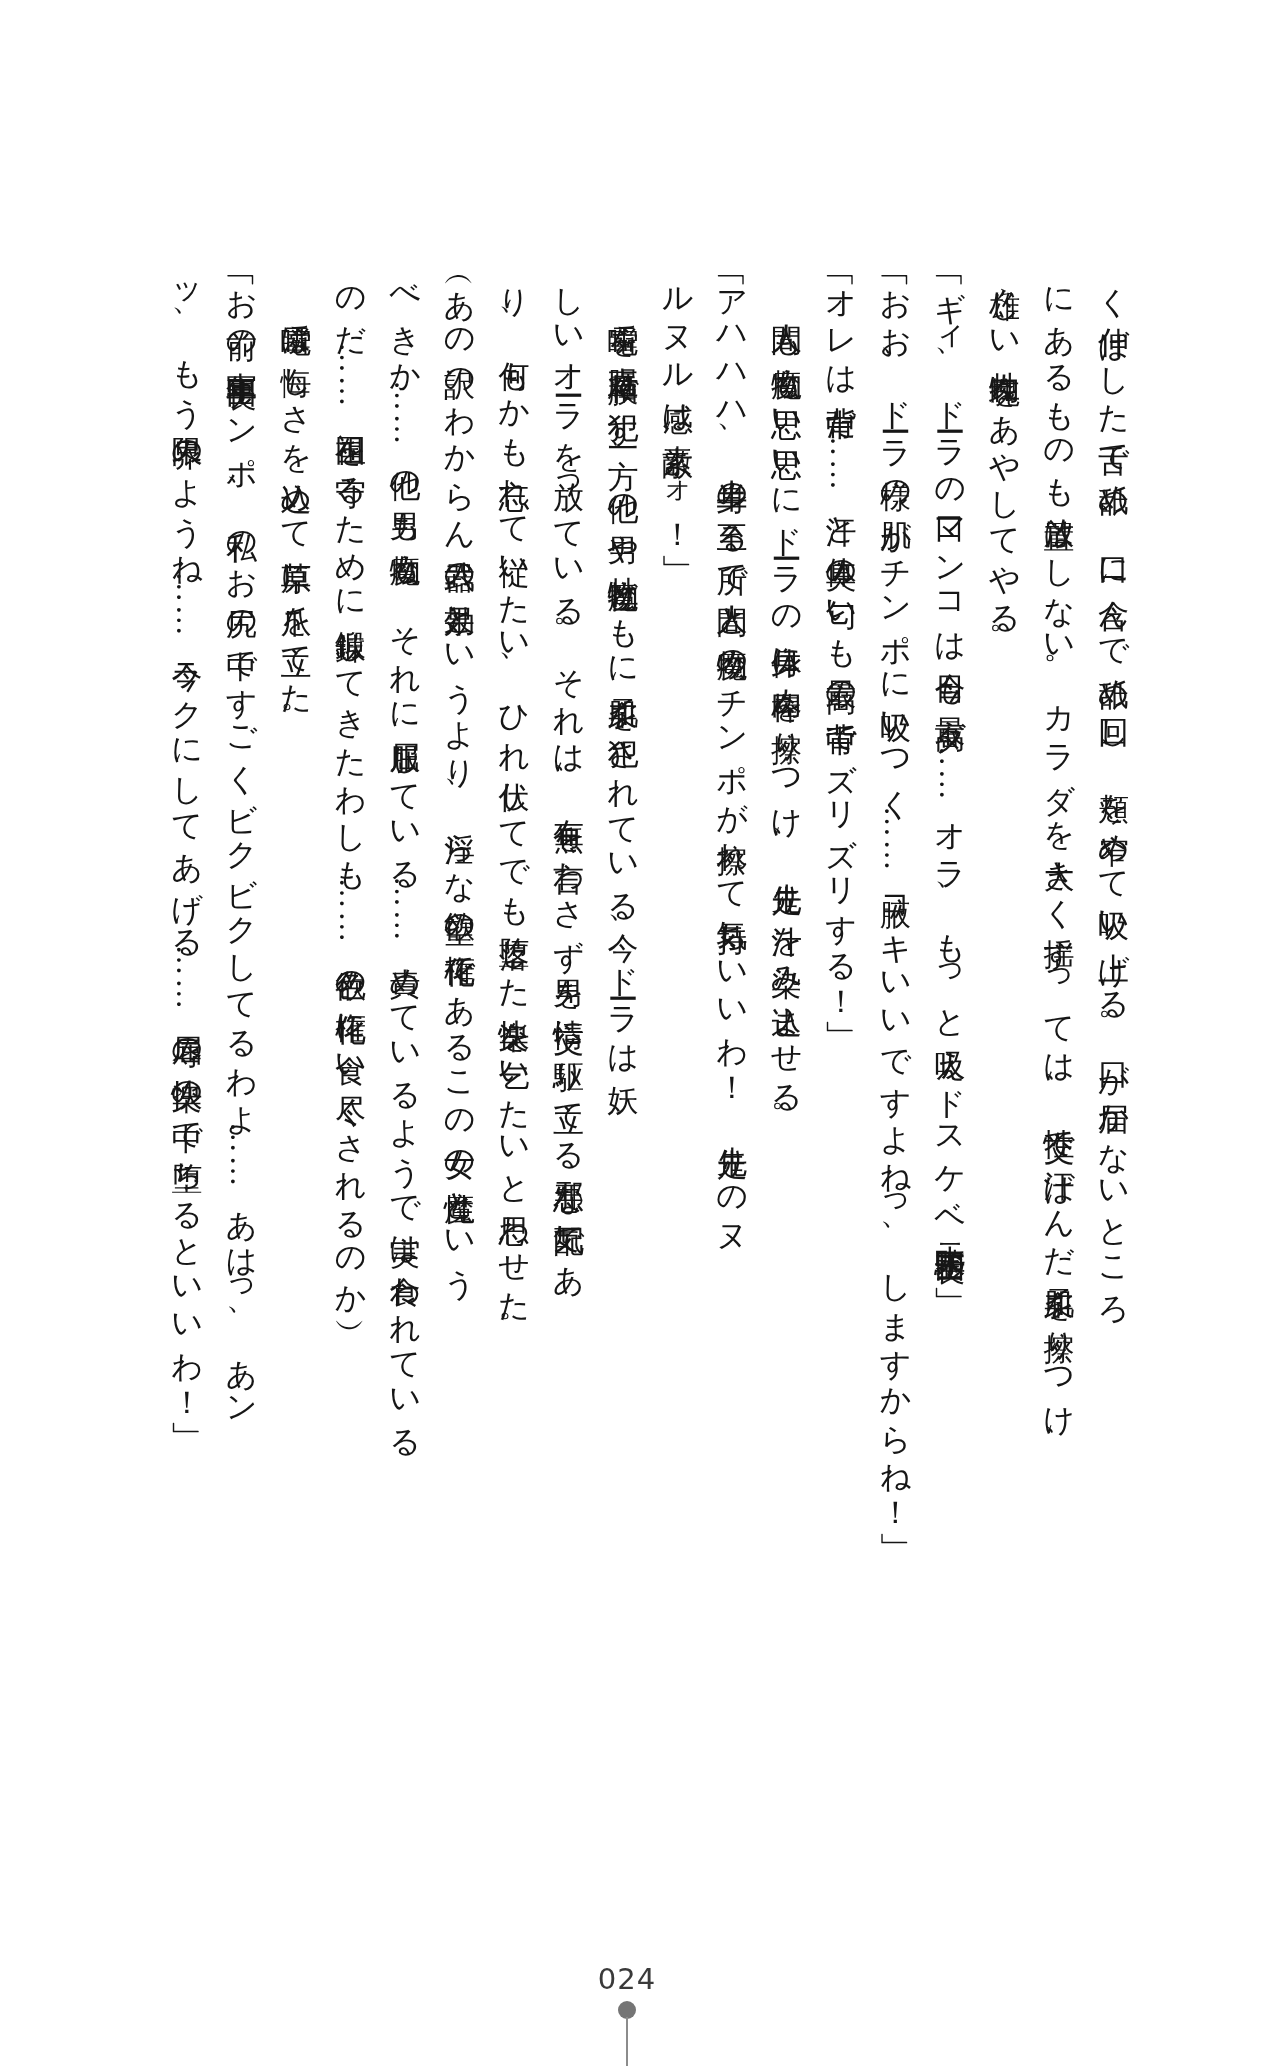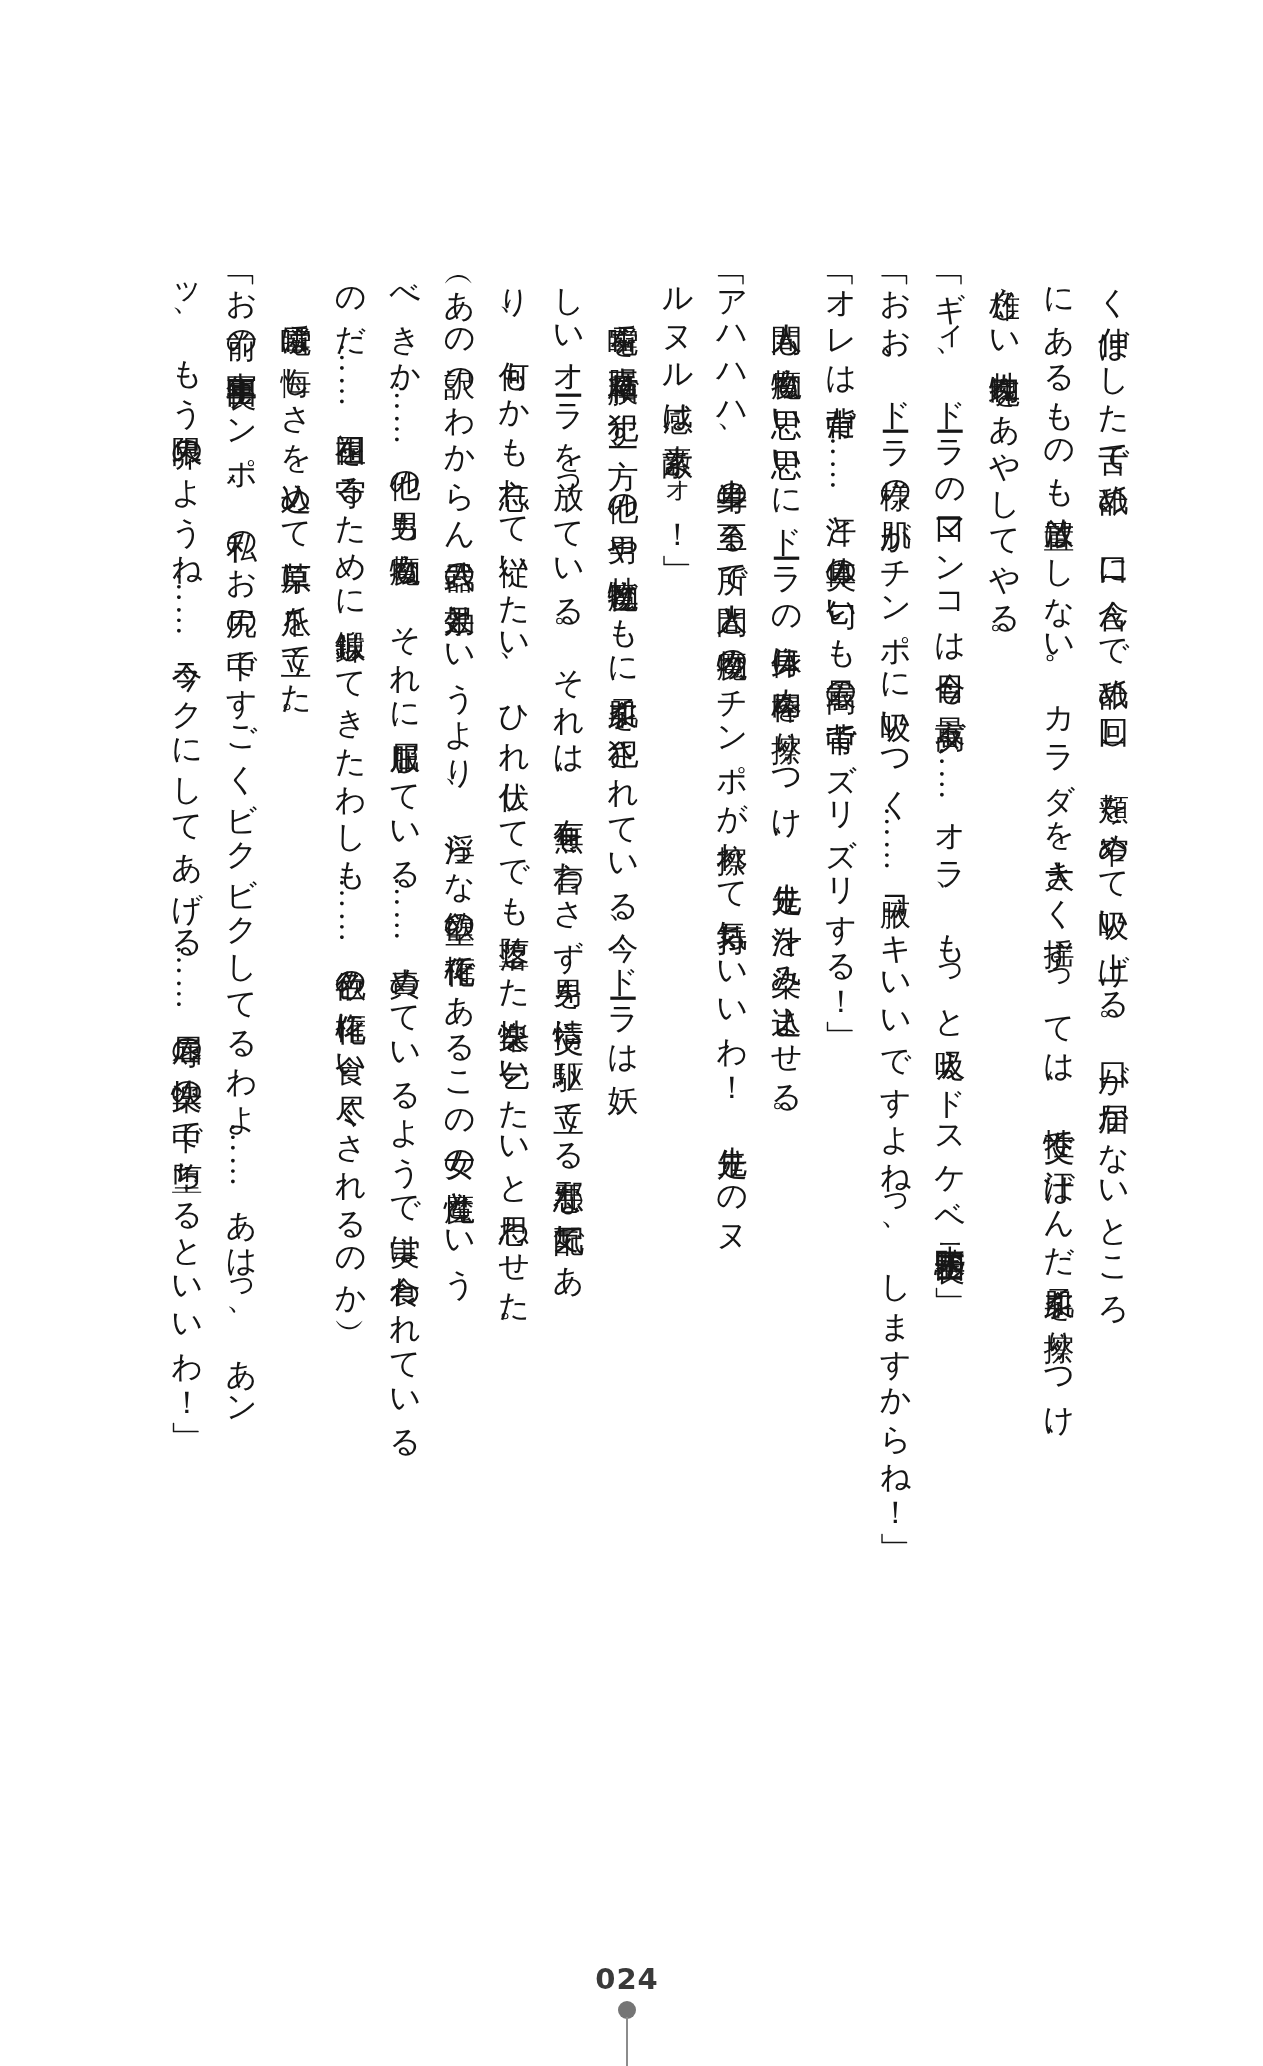--- a/index.html
+++ b/index.html
@@ -38,21 +38,21 @@
   }
   
   .page-number {
     position: absolute;
     top: 1962px;
     left: 527px;
     width: 200px;
     text-align: center;
     font-family: "DejaVu Sans", "Liberation Sans", sans-serif;
     font-size: 29px;
-    font-weight: 700;
+    font-weight: 400;
     letter-spacing: 1px;
     color: #3a3a3a;
   }
   .footer-dot {
     position: absolute;
     top: 2001px;
     left: 618px;
     width: 18px;
     height: 18px;
     border-radius: 50%;

